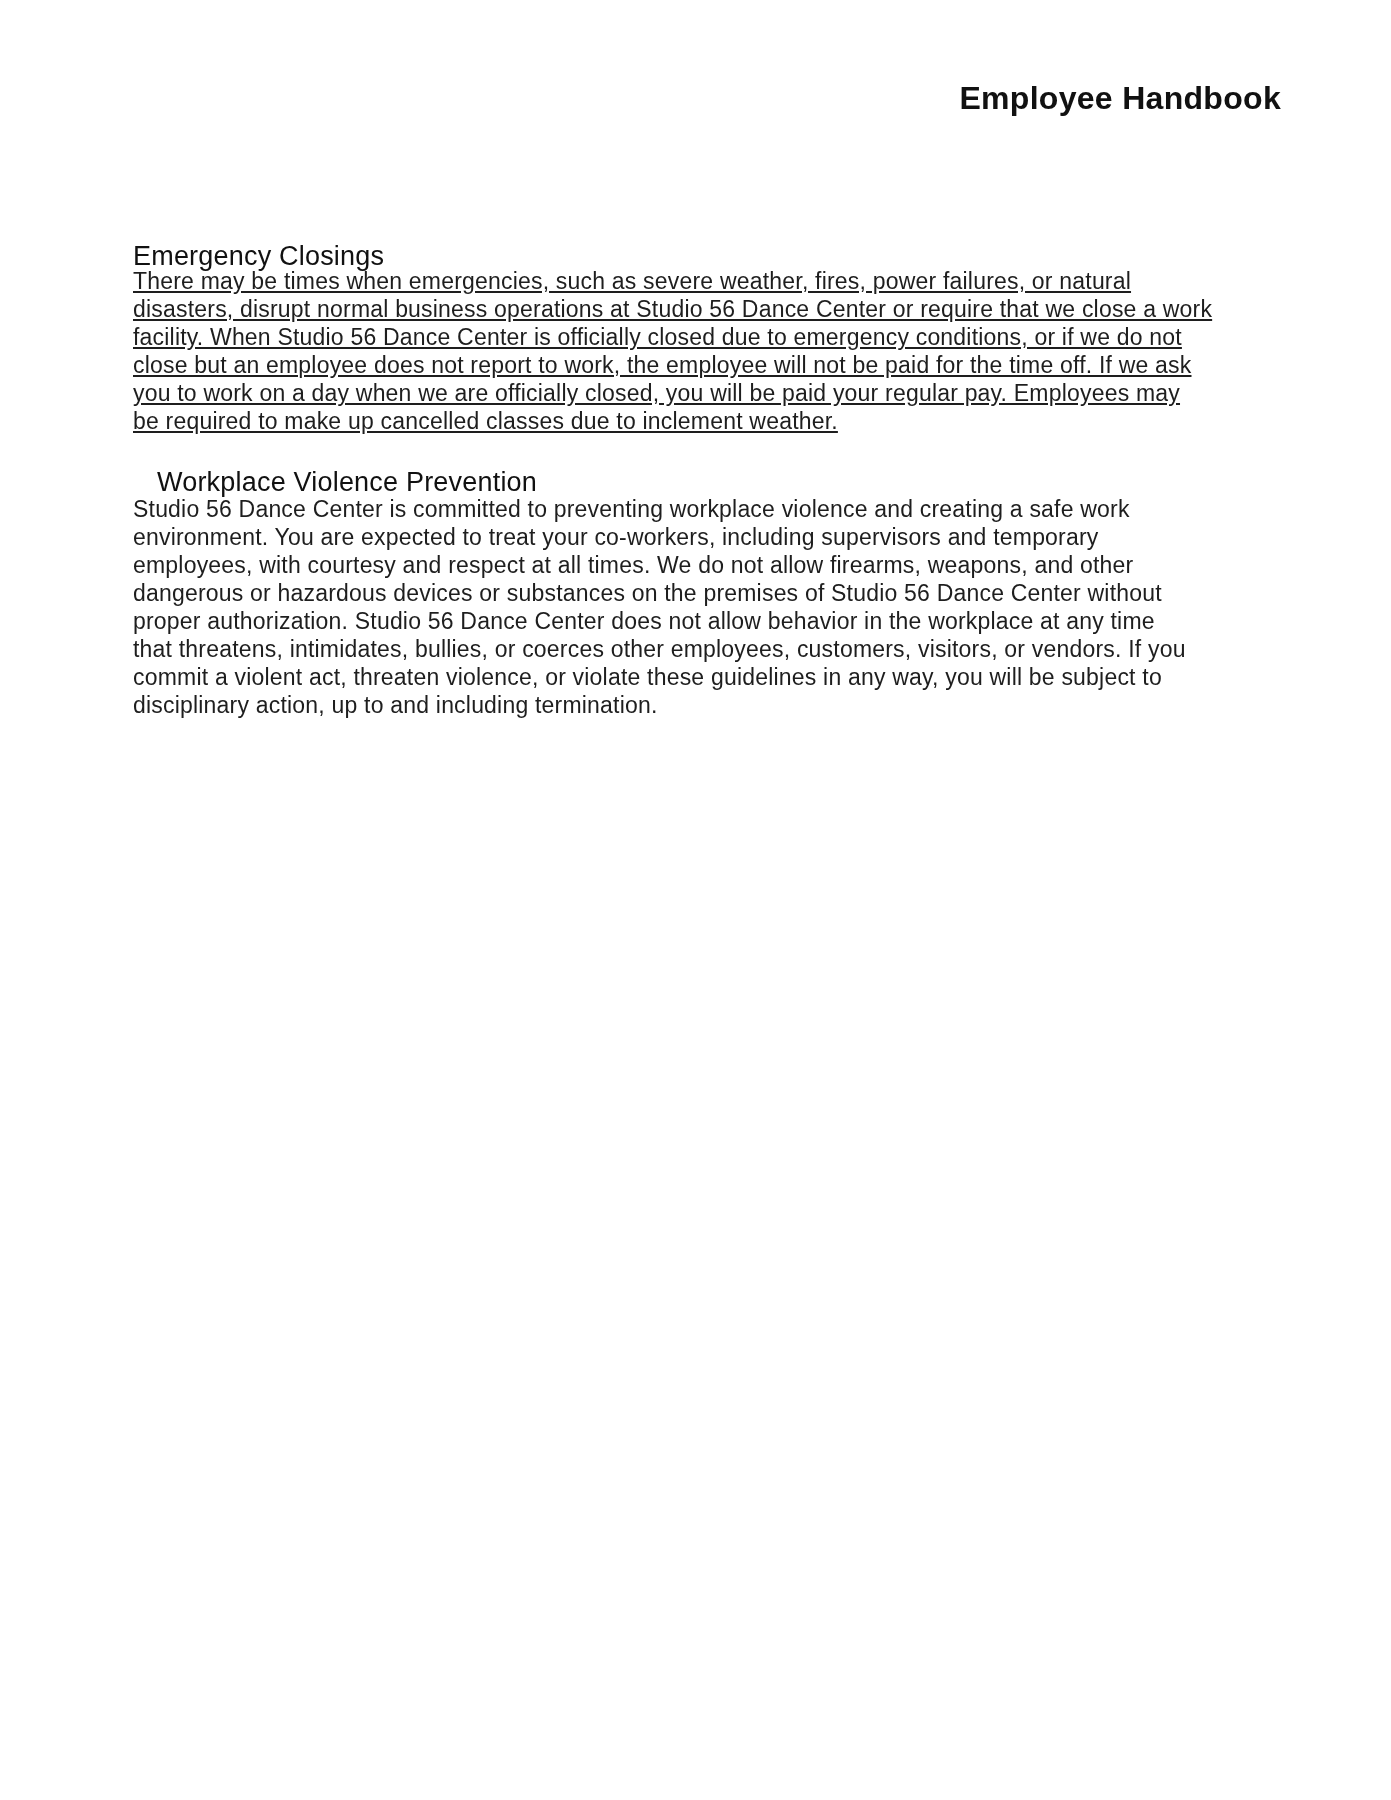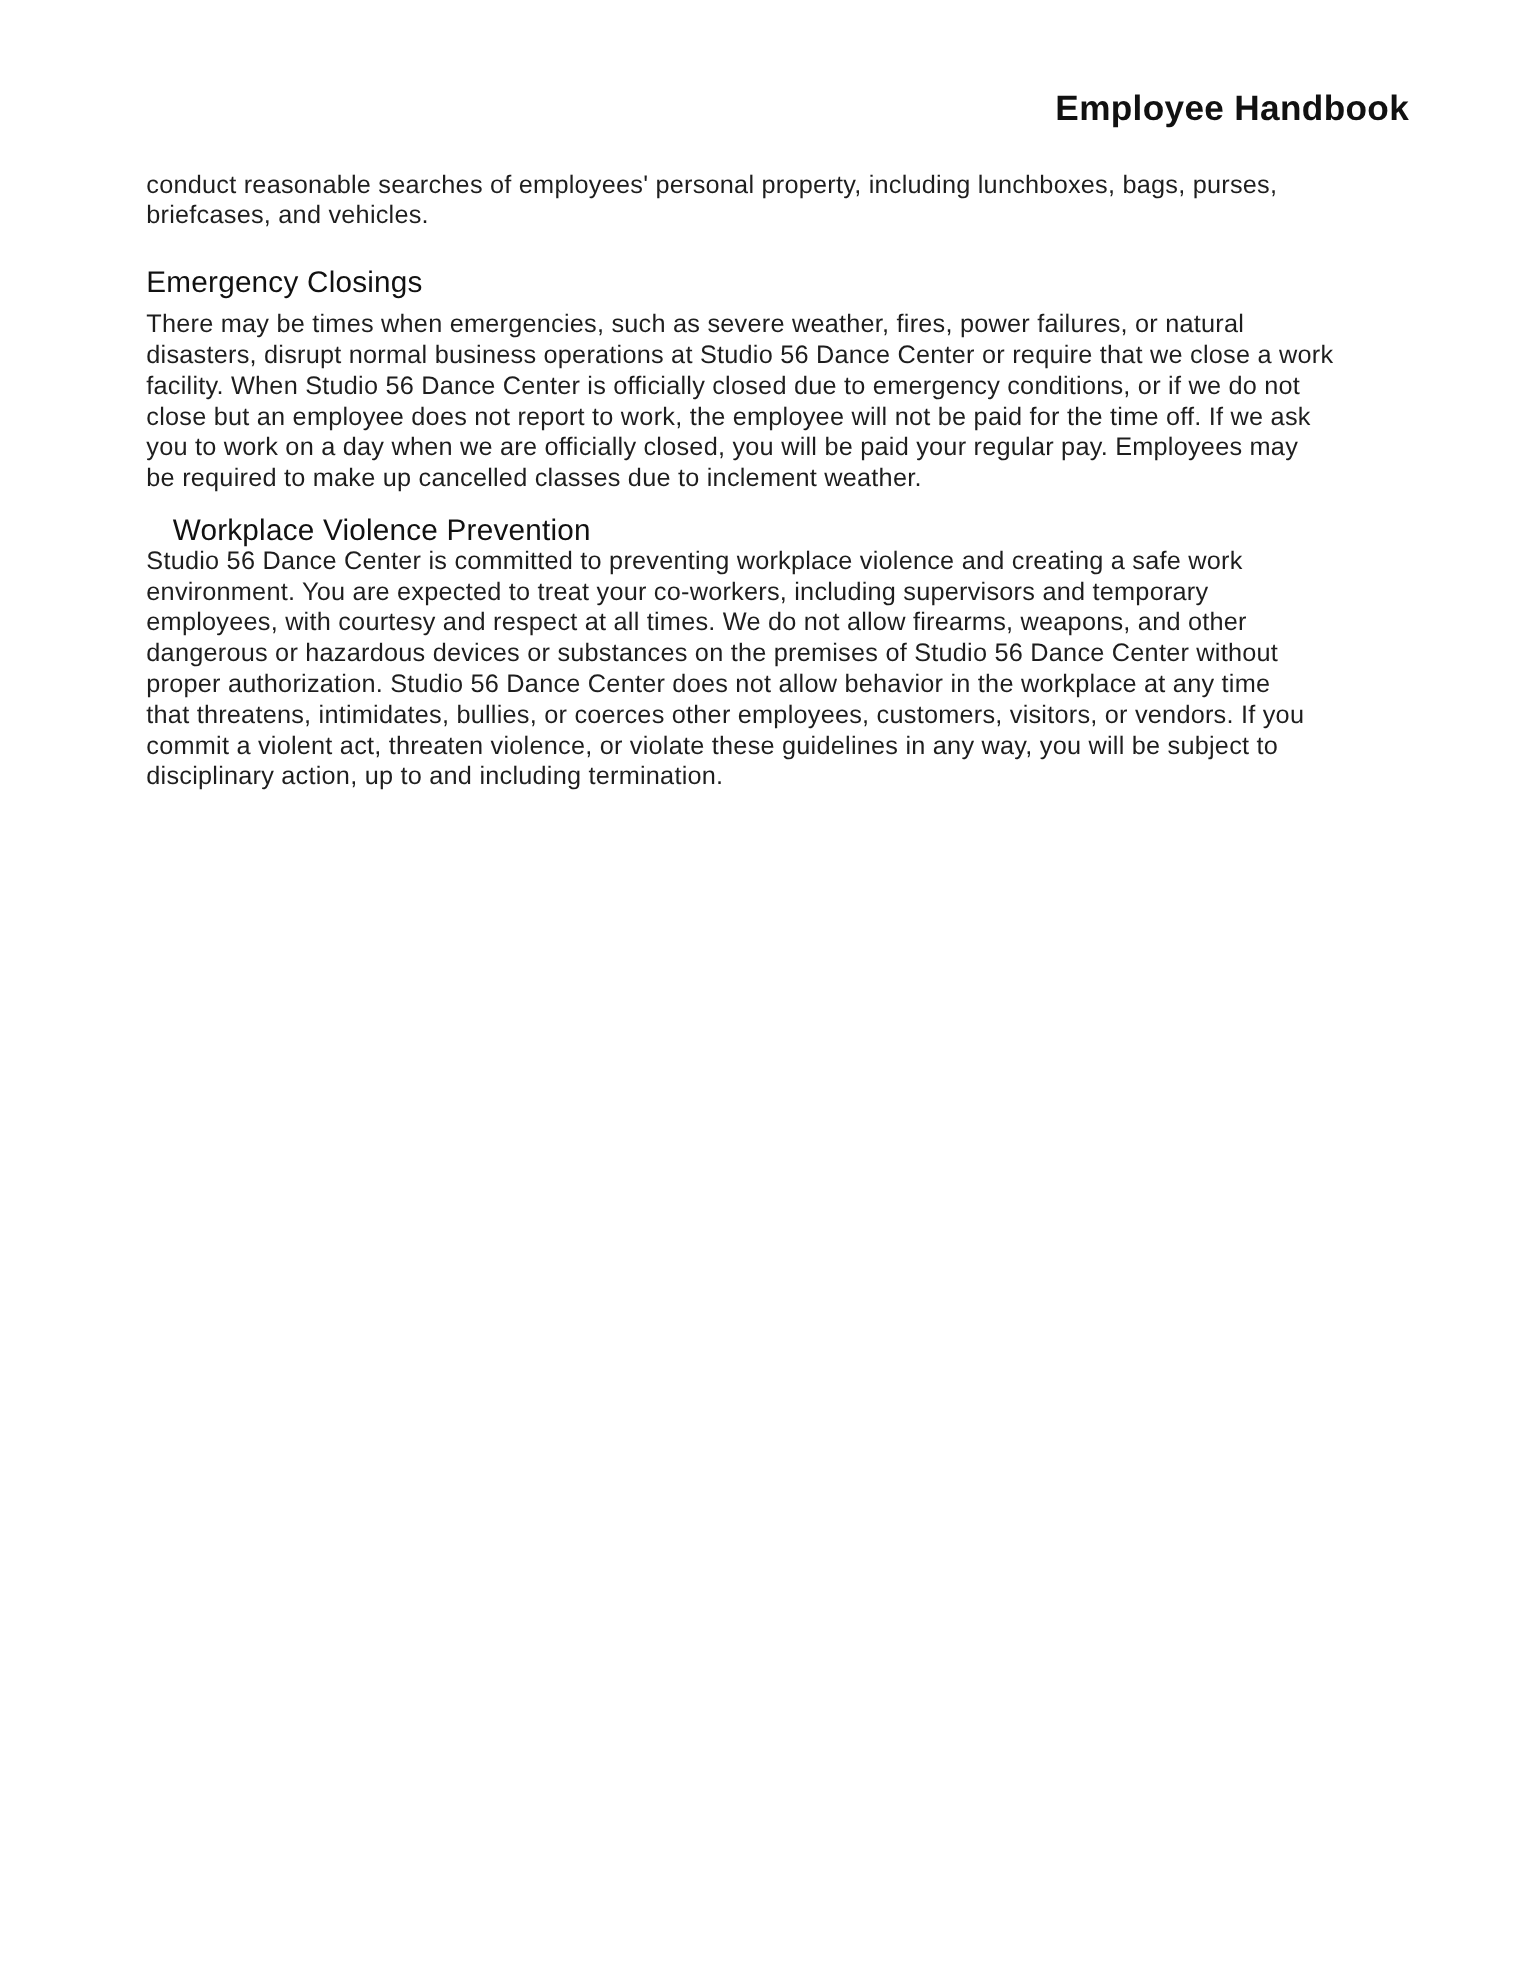--- a/index.html
+++ b/index.html
@@ -44,43 +44,41 @@
     left: 133px;
     margin: 0;
     font-size: 27px;
     line-height: 30px;
     font-weight: normal;
     letter-spacing: 0.2px;
     color: #111111;
   }
   #paragraph-intro   { top: 153px; }
   #heading-emergency { top: 241px; }
-  #paragraph-emergency { top: 280px; }
+  #paragraph-emergency { top: 267px; text-decoration: underline; }
   #heading-violence  { top: 467px; margin-left: 24px; }
   #paragraph-violence { top: 495px; }
   .page-footer {
     position: absolute;
     left: 0;
     right: 0;
     top: 1660px;
     text-align: center;
     font-size: 23px;
     line-height: 28px;
     color: #1e1e1e;
   }
 </style>
 </head>
 <body>
 
 <div class="page">
 
   <h1 class="doc-title">Employee Handbook</h1>
 
-  <p class="body-text" id="paragraph-intro">conduct reasonable searches of employees' personal property, including lunchboxes, bags, purses,
-briefcases, and vehicles.</p>
 
   <h2 class="section-heading" id="heading-emergency">Emergency Closings</h2>
 
   <p class="body-text" id="paragraph-emergency">There may be times when emergencies, such as severe weather, fires, power failures, or natural
 disasters, disrupt normal business operations at Studio 56 Dance Center or require that we close a work
 facility. When Studio 56 Dance Center is officially closed due to emergency conditions, or if we do not
 close but an employee does not report to work, the employee will not be paid for the time off. If we ask
 you to work on a day when we are officially closed, you will be paid your regular pay.  Employees may
 be required to make up cancelled classes due to inclement weather.</p>
 

